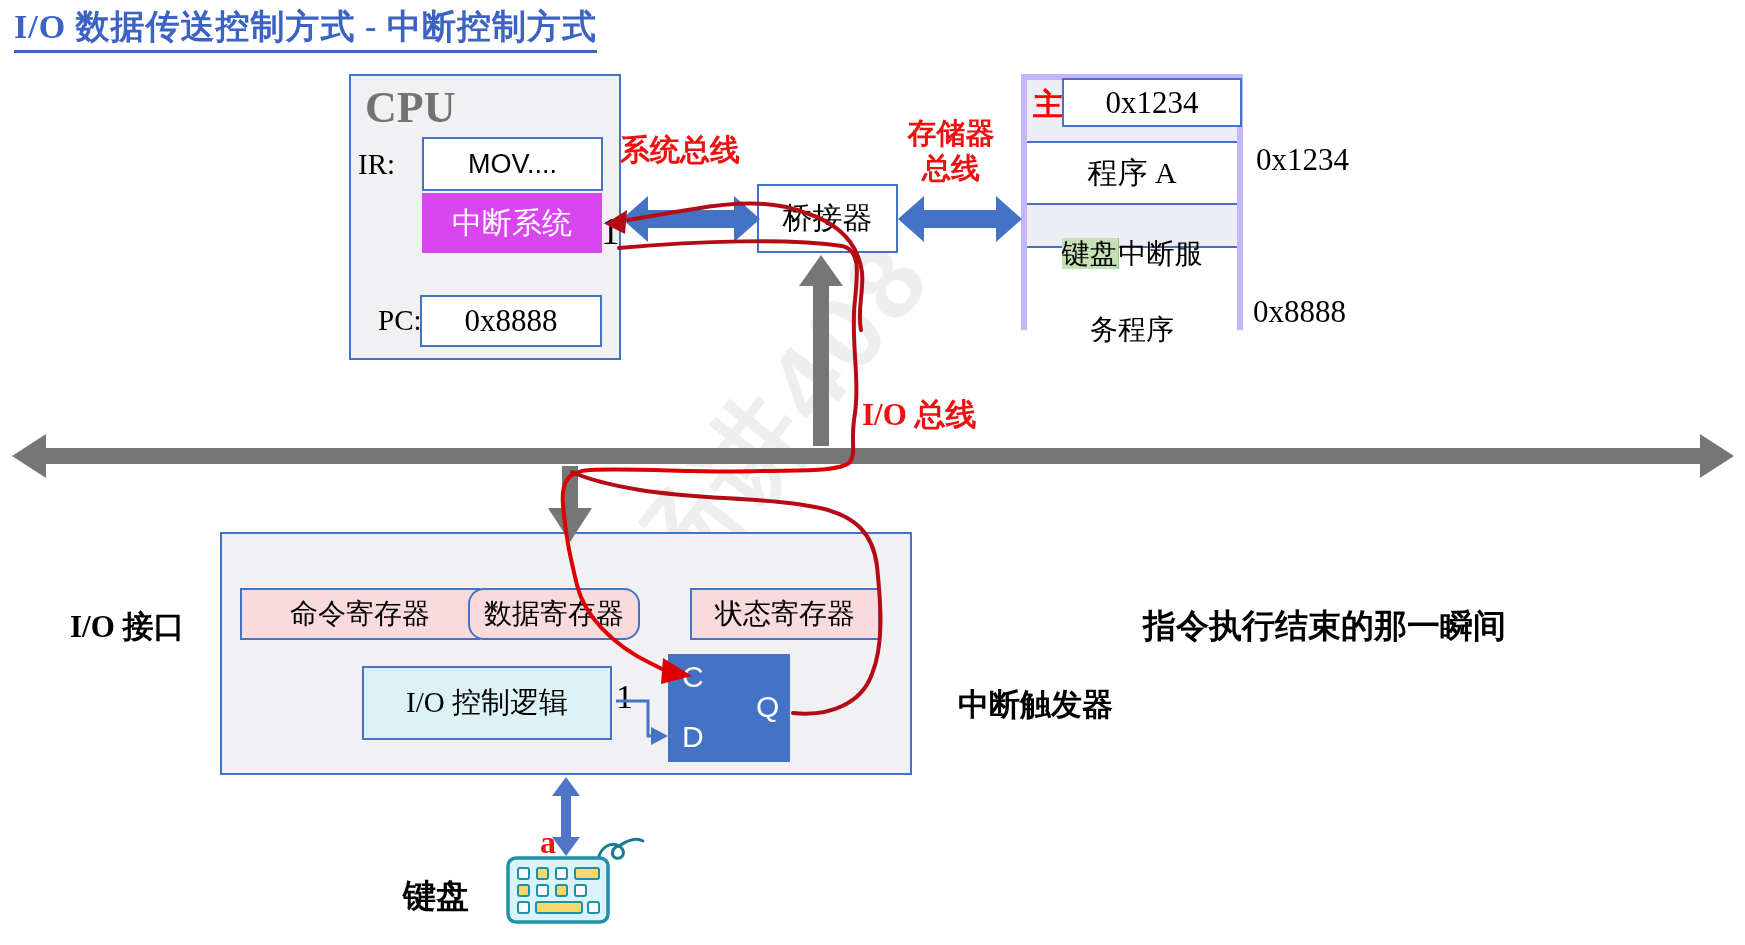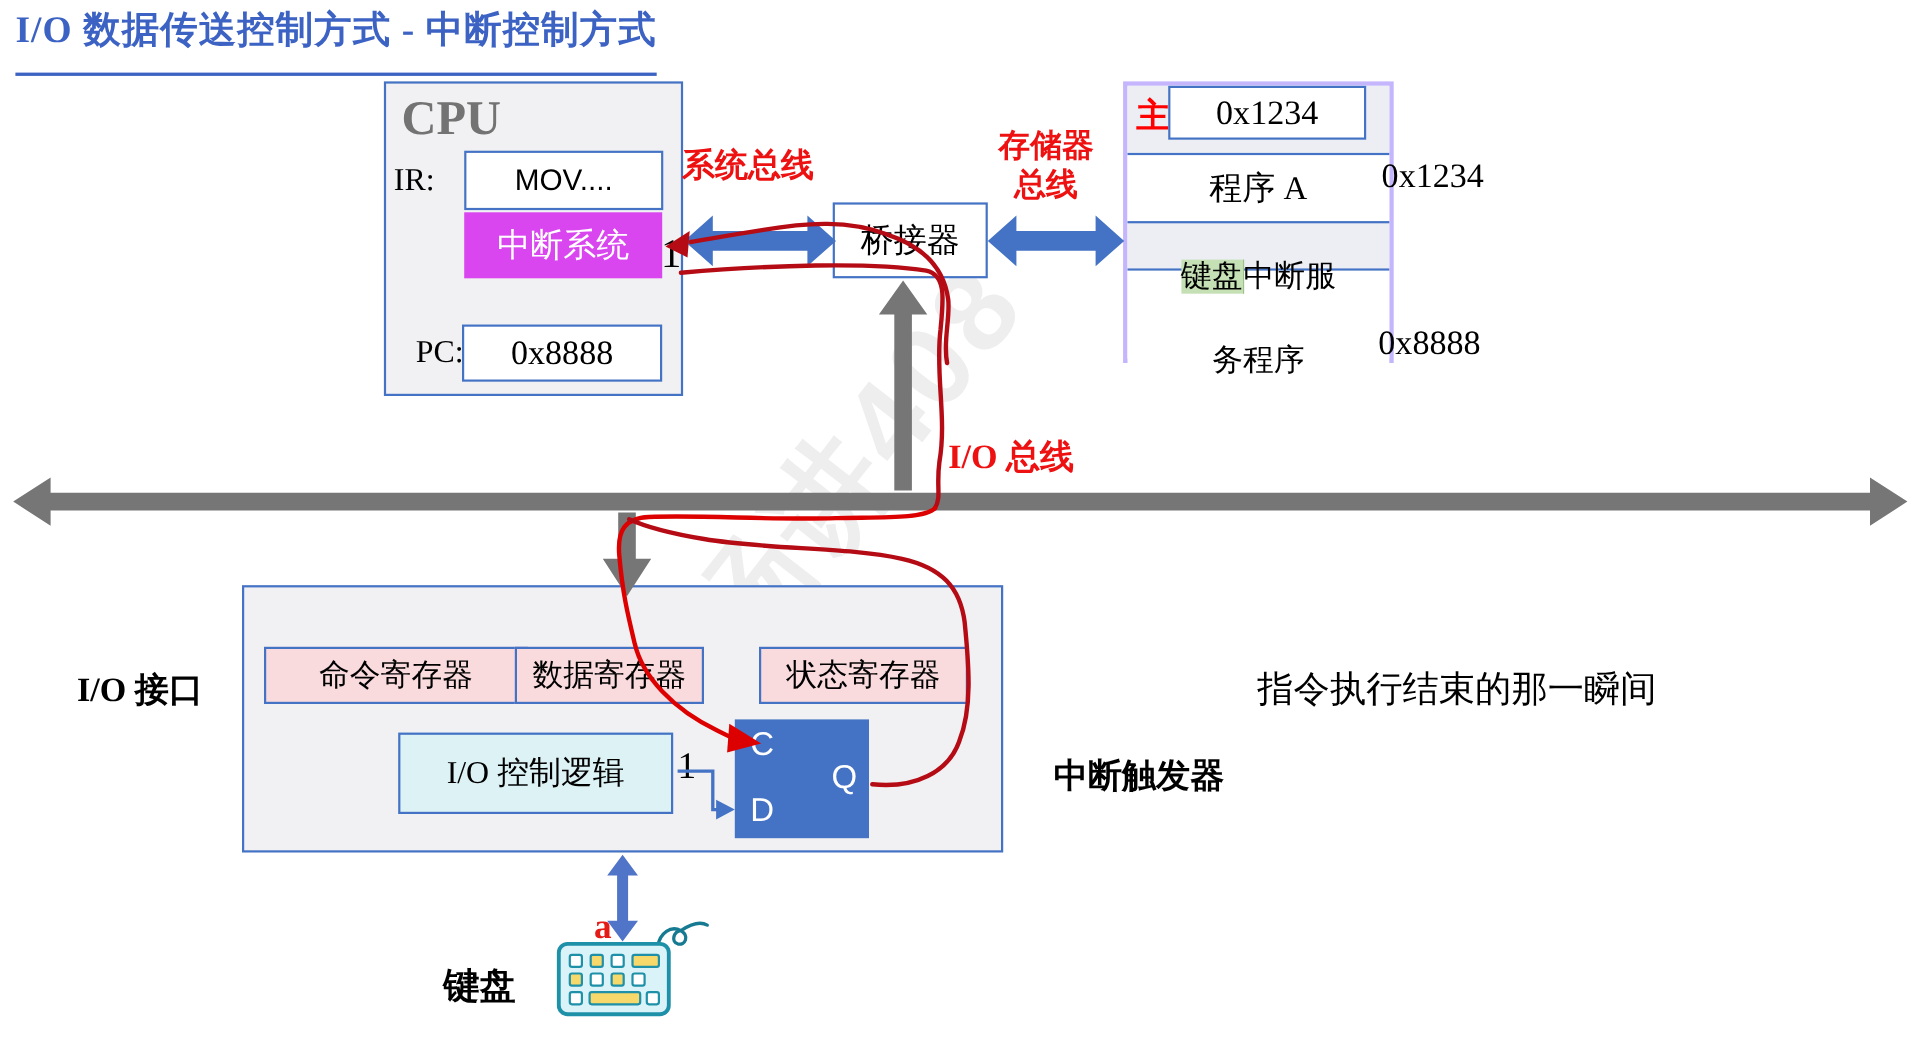--- a/index.html
+++ b/index.html
@@ -1,21 +1,21 @@
 <!DOCTYPE html>
 <html><head>
 <meta charset="utf-8">
 <style>
   html,body{margin:0;padding:0;background:#fff;}
   #stage{position:relative;width:1745px;height:945px;background:#fff;overflow:hidden;
          font-family:"Liberation Serif","DejaVu Serif",serif;color:#000;}
   .abs{position:absolute;box-sizing:border-box;}
   
   .title{left:14px;top:4px;font-size:34px;font-weight:bold;color:#3c63c4;
-         border-bottom:3px solid #3c63c4;padding-bottom:16px;letter-spacing:1px;}
+         border-bottom:3px solid #3c63c4;padding-bottom:0;letter-spacing:1px;}
   
   .bluebox{border:2px solid #4472c4;background:#fff;}
   .graypanel{border:2px solid #4472c4;background:#f1f1f3;}
   .center{display:flex;align-items:center;justify-content:center;text-align:center;}
   
   .cpu{left:349px;top:74px;width:272px;height:286px;}
   .cpu-label{left:365px;top:82px;font-size:44px;font-weight:bold;color:#737373;}
   .ir-label{left:358px;top:148px;font-size:29px;}
   .ir-box{left:422px;top:137px;width:181px;height:54px;font-family:"Liberation Sans",sans-serif;font-size:27px;}
   .int-box{left:422px;top:193px;width:180px;height:60px;background:#d946ef;color:#fff;
@@ -24,50 +24,50 @@
   .pc-label{left:378px;top:304px;font-size:29px;}
   .pc-box{left:420px;top:295px;width:182px;height:52px;font-size:31px;}
   
   .sysbus-label{left:620px;top:130px;font-size:30px;font-weight:bold;color:#ee1111;}
   .membus-label{left:898px;top:116px;width:106px;font-size:29px;font-weight:bold;color:#ee1111;
                 text-align:center;line-height:1.2;}
   .iobus-label{left:862px;top:394px;font-size:31px;font-weight:bold;color:#ee1111;}
   
   .bridge{left:757px;top:184px;width:141px;height:69px;font-size:30px;}
   
-  .mem{left:1021px;top:74px;width:246px;height:256px;border:4px solid #c4b5fd;background:#fff;font-family:Liberation Serif, serif;}
+  .mem{left:1021px;top:74px;width:222px;height:256px;border:6px solid #c4b5fd;background:#fff;font-family:Liberation Serif, serif;}
   .mem-row{box-sizing:border-box;width:100%;}
   .mem-row1{height:61px;background:#eceef4;}
   .mem-row2{height:62px;border-top:2px solid #4472c4;background:#fff;font-size:30px;}
   .mem-row3{height:43px;border-top:2px solid #4472c4;background:#eceef4;}
   .mem-row4{height:88px;border-top:2px solid #4472c4;background:#fff;font-size:28px;
             display:flex;flex-direction:column;align-items:center;justify-content:center;line-height:1.25;gap:41px;}
   .mem-marker{left:1033px;top:84px;font-size:31px;font-weight:bold;color:#fe0000;}
   .mem-ptr{left:1062px;top:78px;width:180px;height:49px;font-size:31px;background:#fff;}
   .hl{background:#c5e0b4;border-right:1px solid #9fc088;}
   .addr1{left:1256px;top:142px;font-size:31px;}
   .addr2{left:1253px;top:294px;font-size:31px;}
   
   .iobox{left:220px;top:532px;width:692px;height:243px;}
   .io-label{left:70px;top:606px;font-size:31px;font-weight:bold;}
   .reg{height:52px;top:588px;background:#f9dbde;border:2px solid #4472c4;font-size:28px;}
   .reg1{left:240px;width:240px;}
-  .reg2{left:468px;width:172px;}
+  .reg2{left:468px;width:172px;border-radius:16px;}
   .reg3{left:690px;width:190px;}
   .logic{left:362px;top:666px;width:250px;height:74px;background:#dcf2f5;border:2px solid #4472c4;font-size:29px;}
   .flag2{left:616px;top:678px;font-size:34px;}
   .ff{left:668px;top:654px;width:122px;height:108px;background:#4472c4;color:#fff;
       font-family:"Liberation Sans",sans-serif;font-size:30px;}
   .ff span{position:absolute;}
   .ff .c{left:14px;top:6px;}
   .ff .d{left:14px;top:66px;}
   .ff .q{left:88px;top:36px;}
   
   .trigger-label{left:958px;top:684px;font-size:31px;font-weight:bold;}
-  .moment-label{left:1143px;top:604px;font-size:33px;font-weight:normal;}
+  .moment-label{left:1143px;top:604px;font-size:33px;font-weight:bold;}
   
   .keychar{left:540px;top:824px;font-size:32px;color:#e41b17;font-weight:bold;}
   .kb-label{left:403px;top:874px;font-size:33px;font-weight:bold;}
   
   .wm{left:585px;top:600px;font-size:105px;font-weight:bold;color:rgba(120,120,130,0.13);
       white-space:nowrap;transform:rotate(-52deg);transform-origin:0 50%;letter-spacing:6px;
       font-family:"Liberation Sans",sans-serif;}
   svg.overlay{position:absolute;left:0;top:0;pointer-events:none;}
 </style>
 </head>

